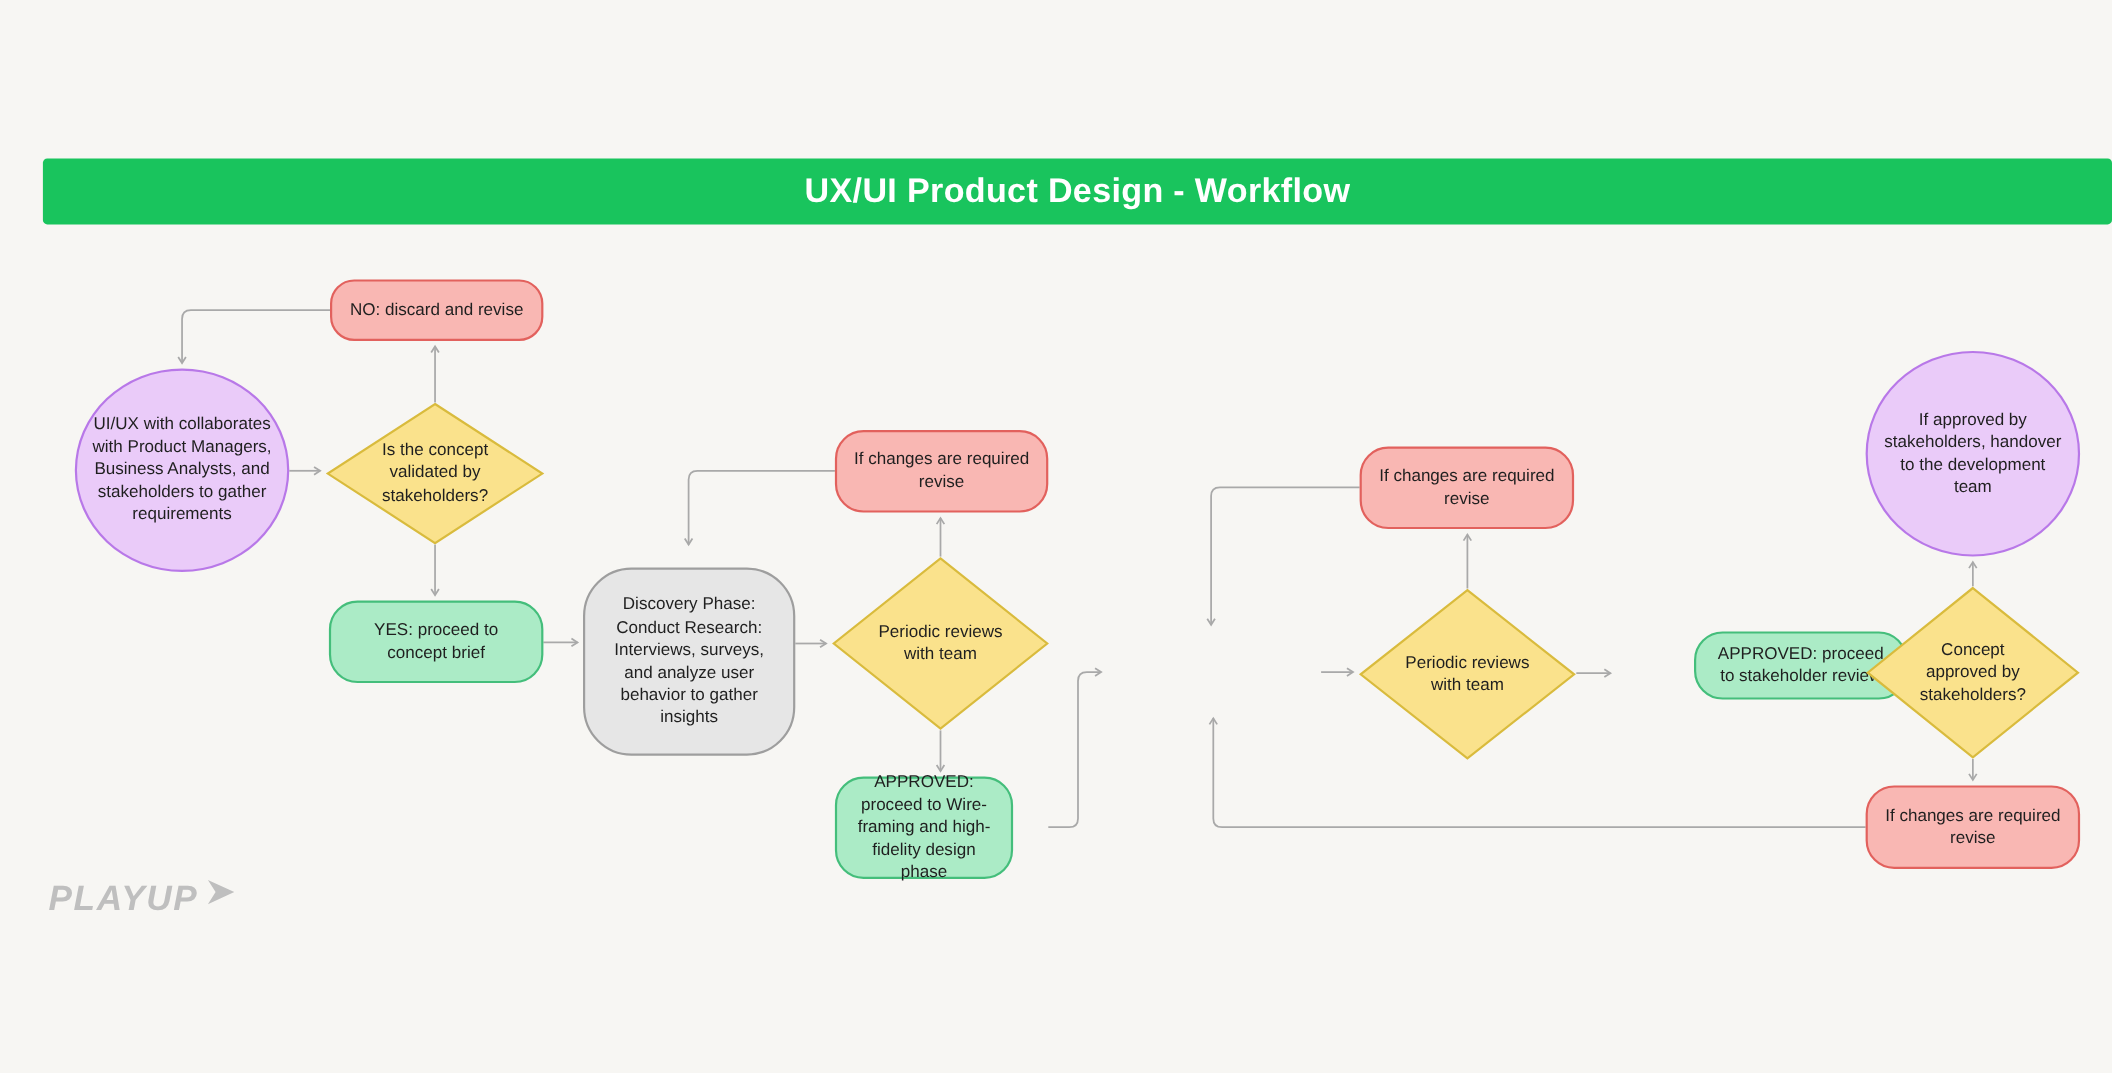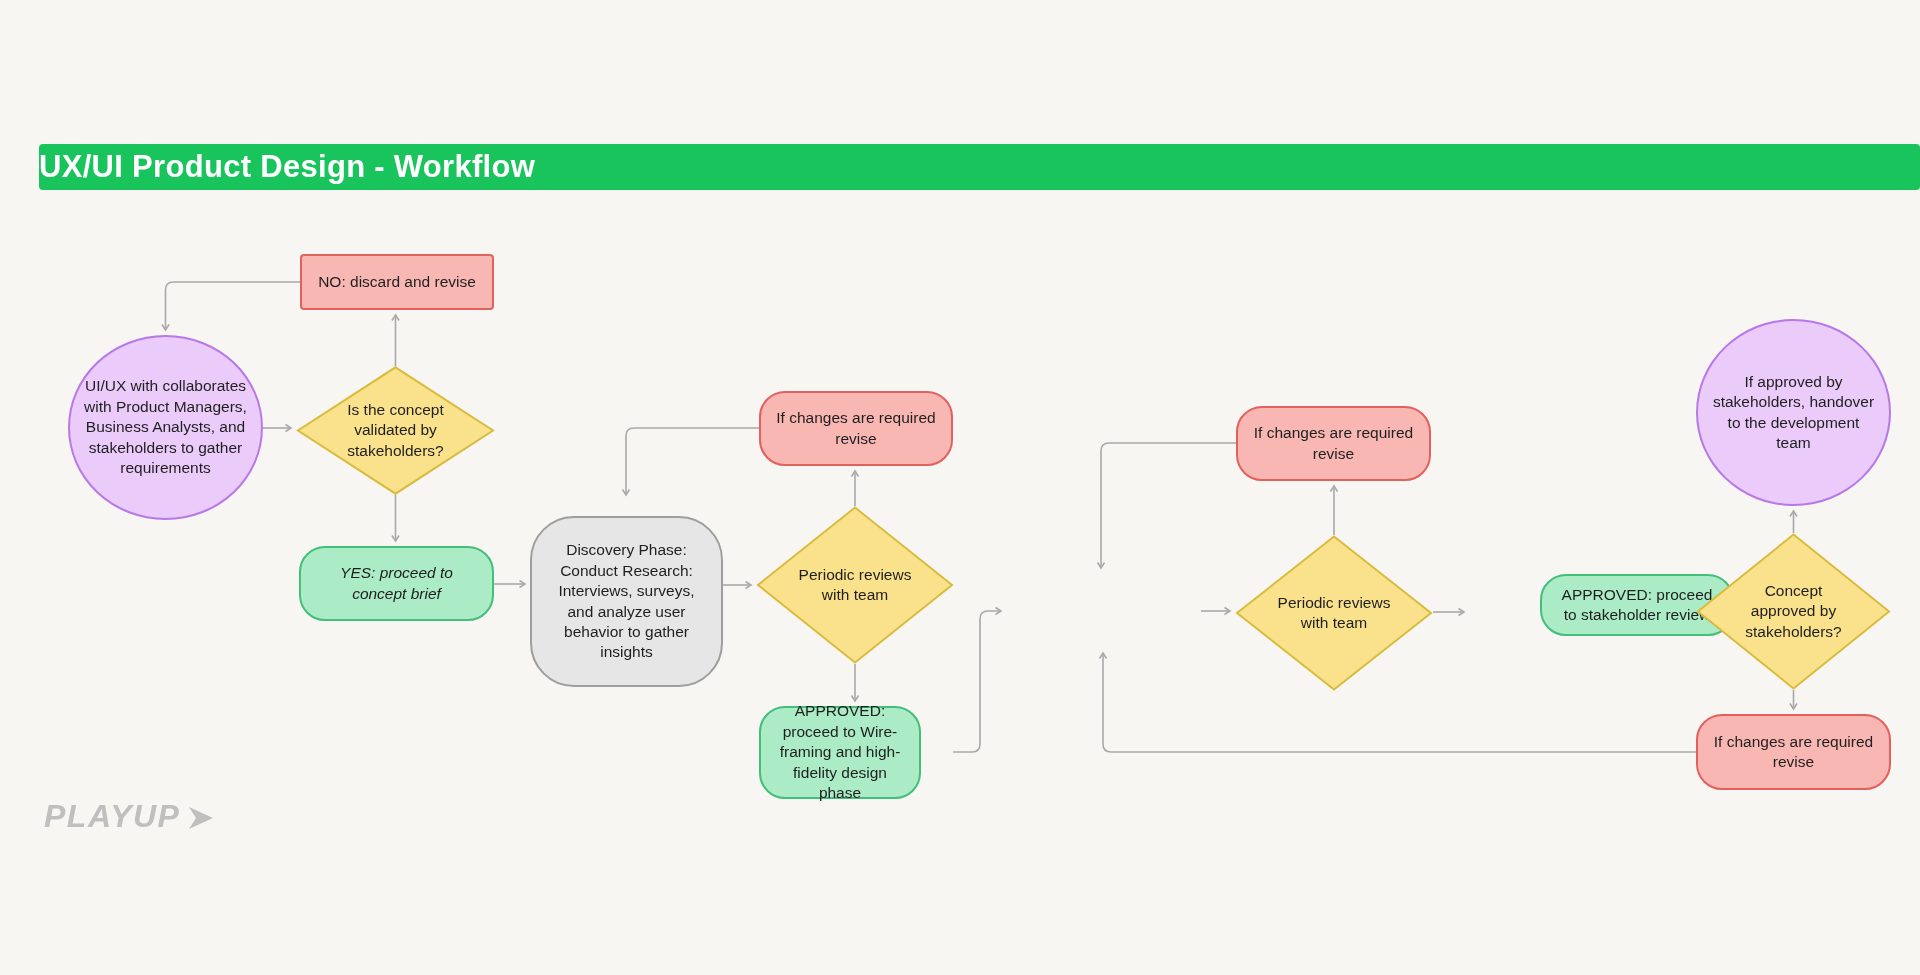--- a/index.html
+++ b/index.html
@@ -6,23 +6,23 @@
   body {
     width: 1920px; height: 975px;
     background: var(--background, #F7F6F3);
     font-family: "Liberation Sans", sans-serif;
     overflow: hidden;
   }
   .canvas { position: relative; width: 1920px; height: 975px; }
 
   
   .banner {
-    position: absolute; left: 39px; top: 144px; right: 0; height: 46px;
+    position: absolute; left: 39px; top: 144px; right: 0; height: 60px;
     background: var(--banner, #19C45D); border-radius: 4px;
-    display: flex; align-items: center; justify-content: flex-start;
+    display: flex; align-items: center; justify-content: center;
   }
   .banner h1 {
     margin: 0; color: var(--title-text, #fff);
     font-size: 31px; font-weight: 800; letter-spacing: .3px;
   }
 
   
   .flow-svg { position: absolute; left: 0; top: 0; width: 1920px; height: 975px; }
   .flow-line { stroke: var(--arrow, #A9A9A9); stroke-width: 1.6; fill: none; }
   .arrow-head { stroke: var(--arrow, #A9A9A9); stroke-width: 1.6; fill: none; }
@@ -31,42 +31,42 @@
   .node {
     position: absolute; box-sizing: border-box;
     display: flex; align-items: center; justify-content: center;
     text-align: center; color: var(--node-text, #1F1F1F);
     font-size: 15.5px; line-height: 1.32;
   }
   .node-label { padding: 4px 12px; position: relative; }
   .rect   { border: 2px solid; }
   .circle { border: 2px solid; border-radius: 50%; }
   .circle .node-label { width: 86%; padding: 0; }
-  .r22 { border-radius: 4px; }
+  .r22 { border-radius: 22px; }
   .r26 { border-radius: 26px; }
   .r44 { border-radius: 44px; margin-top: 16px; }
 
   .palette-purple { background: var(--purple-fill, #EACBF9); border-color: var(--purple-border, #B878E8); }
   .palette-pink   { background: var(--pink-fill,   #F9B7B3); border-color: var(--pink-border,   #E2615D); }
   .palette-green  { background: var(--green-fill,  #ABEBC6); border-color: var(--green-border,  #44BE7B); }
   .palette-gray   { background: var(--gray-fill,   #E6E6E6); border-color: var(--gray-border,   #9E9E9E); }
 
   .diamond { background: transparent; border: none; }
   .diamond-svg { position: absolute; left: 0; top: 0; width: 100%; height: 100%; }
   .palette-yellow .diamond-poly {
     fill: var(--yellow-fill, #FAE28C);
     stroke: var(--yellow-border, #D9BB3D);
     stroke-width: 2;
   }
   .diamond .node-label { width: 64%; padding: 0; }
 
   
   .logo {
     position: absolute; left: 44px; top: 798px;
-    display: flex; align-items: flex-end; gap: 7px;
+    display: flex; align-items: flex-start; gap: 7px;
     color: var(--logo, #BFBFBF);
   }
   .logo-text { font-size: 32px; font-weight: 800; font-style: italic; letter-spacing: 1.5px; }
   .logo-icon svg polygon { fill: var(--logo, #BFBFBF); }
 </style>
 </head>
 <body>
 
 <div class="canvas">
 
@@ -108,21 +108,21 @@
     <div class="node-label">NO: discard and revise</div>
   </div>
 
   <div class="node diamond palette-yellow" style="left:296px; top:366px; width:199px; height:129px;">
     <svg class="diamond-svg" viewBox="0 0 100 100" preserveAspectRatio="none">
       <polygon class="diamond-poly" points="50,1 99,50 50,99 1,50" vector-effect="non-scaling-stroke"></polygon>
     </svg>
     <div class="node-label">Is the concept validated by stakeholders?</div>
   </div>
 
-  <div class="node rect r26 palette-green" style="left:299px; top:546px; width:195px; height:75px;font-style:italic;">
+  <div class="node rect r26 palette-green" style="left:299px; top:546px; width:195px; height:75px;">
     <div class="node-label">YES: proceed to concept brief</div>
   </div>
 
   <div class="node rect r44 palette-gray" style="left:530px; top:500px; width:193px; height:171px;">
     <div class="node-label">Discovery Phase: Conduct Research: Interviews, surveys, and analyze user behavior to gather insights</div>
   </div>
 
   <div class="node rect r26 palette-pink" style="left:759px; top:391px; width:194px; height:75px;">
     <div class="node-label">If changes are required revise</div>
   </div>

